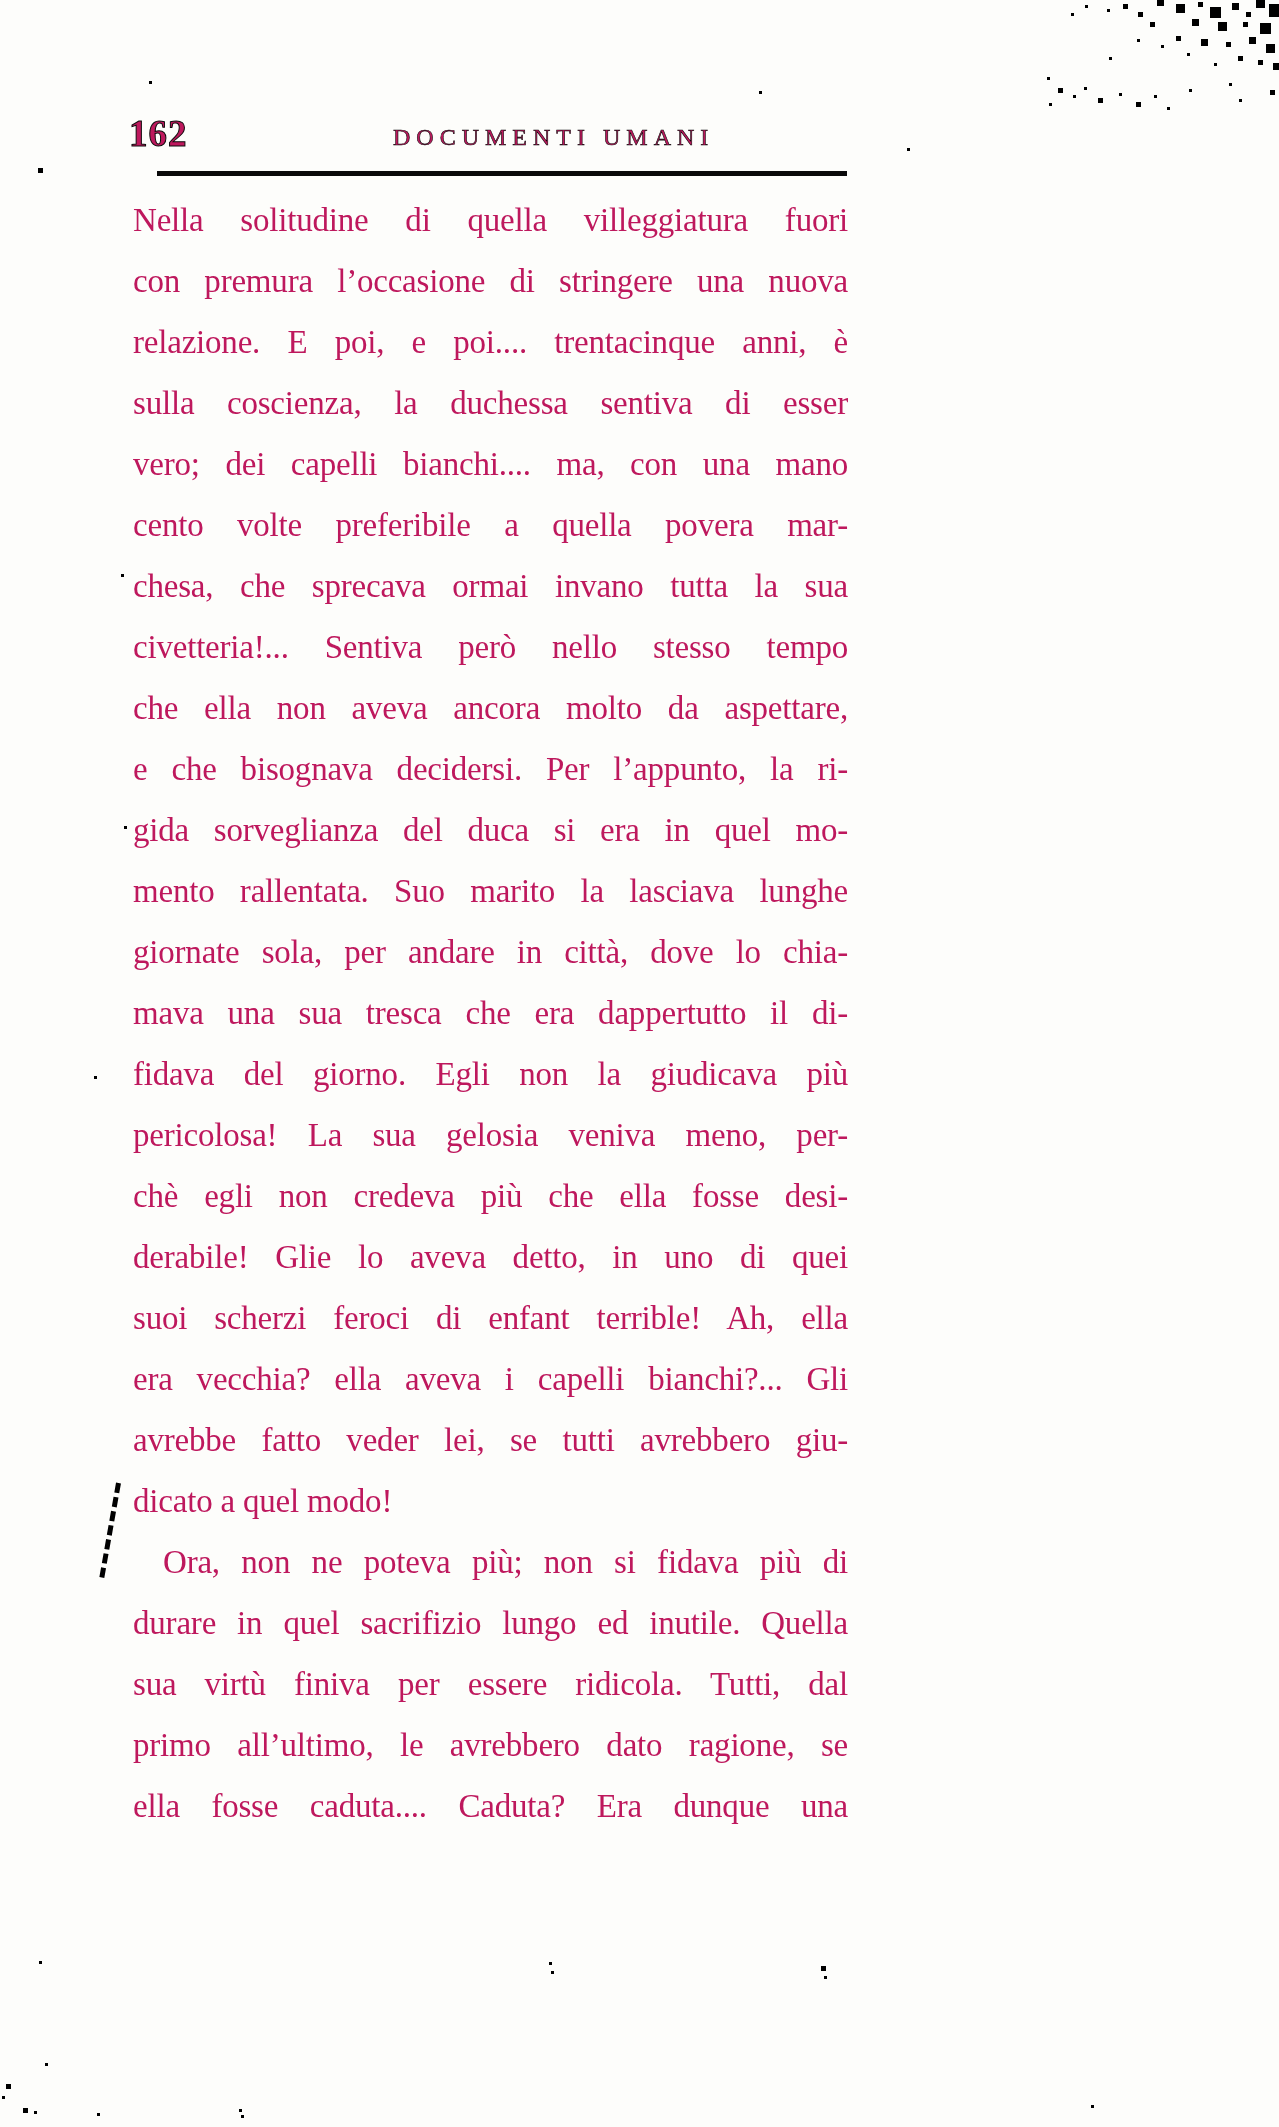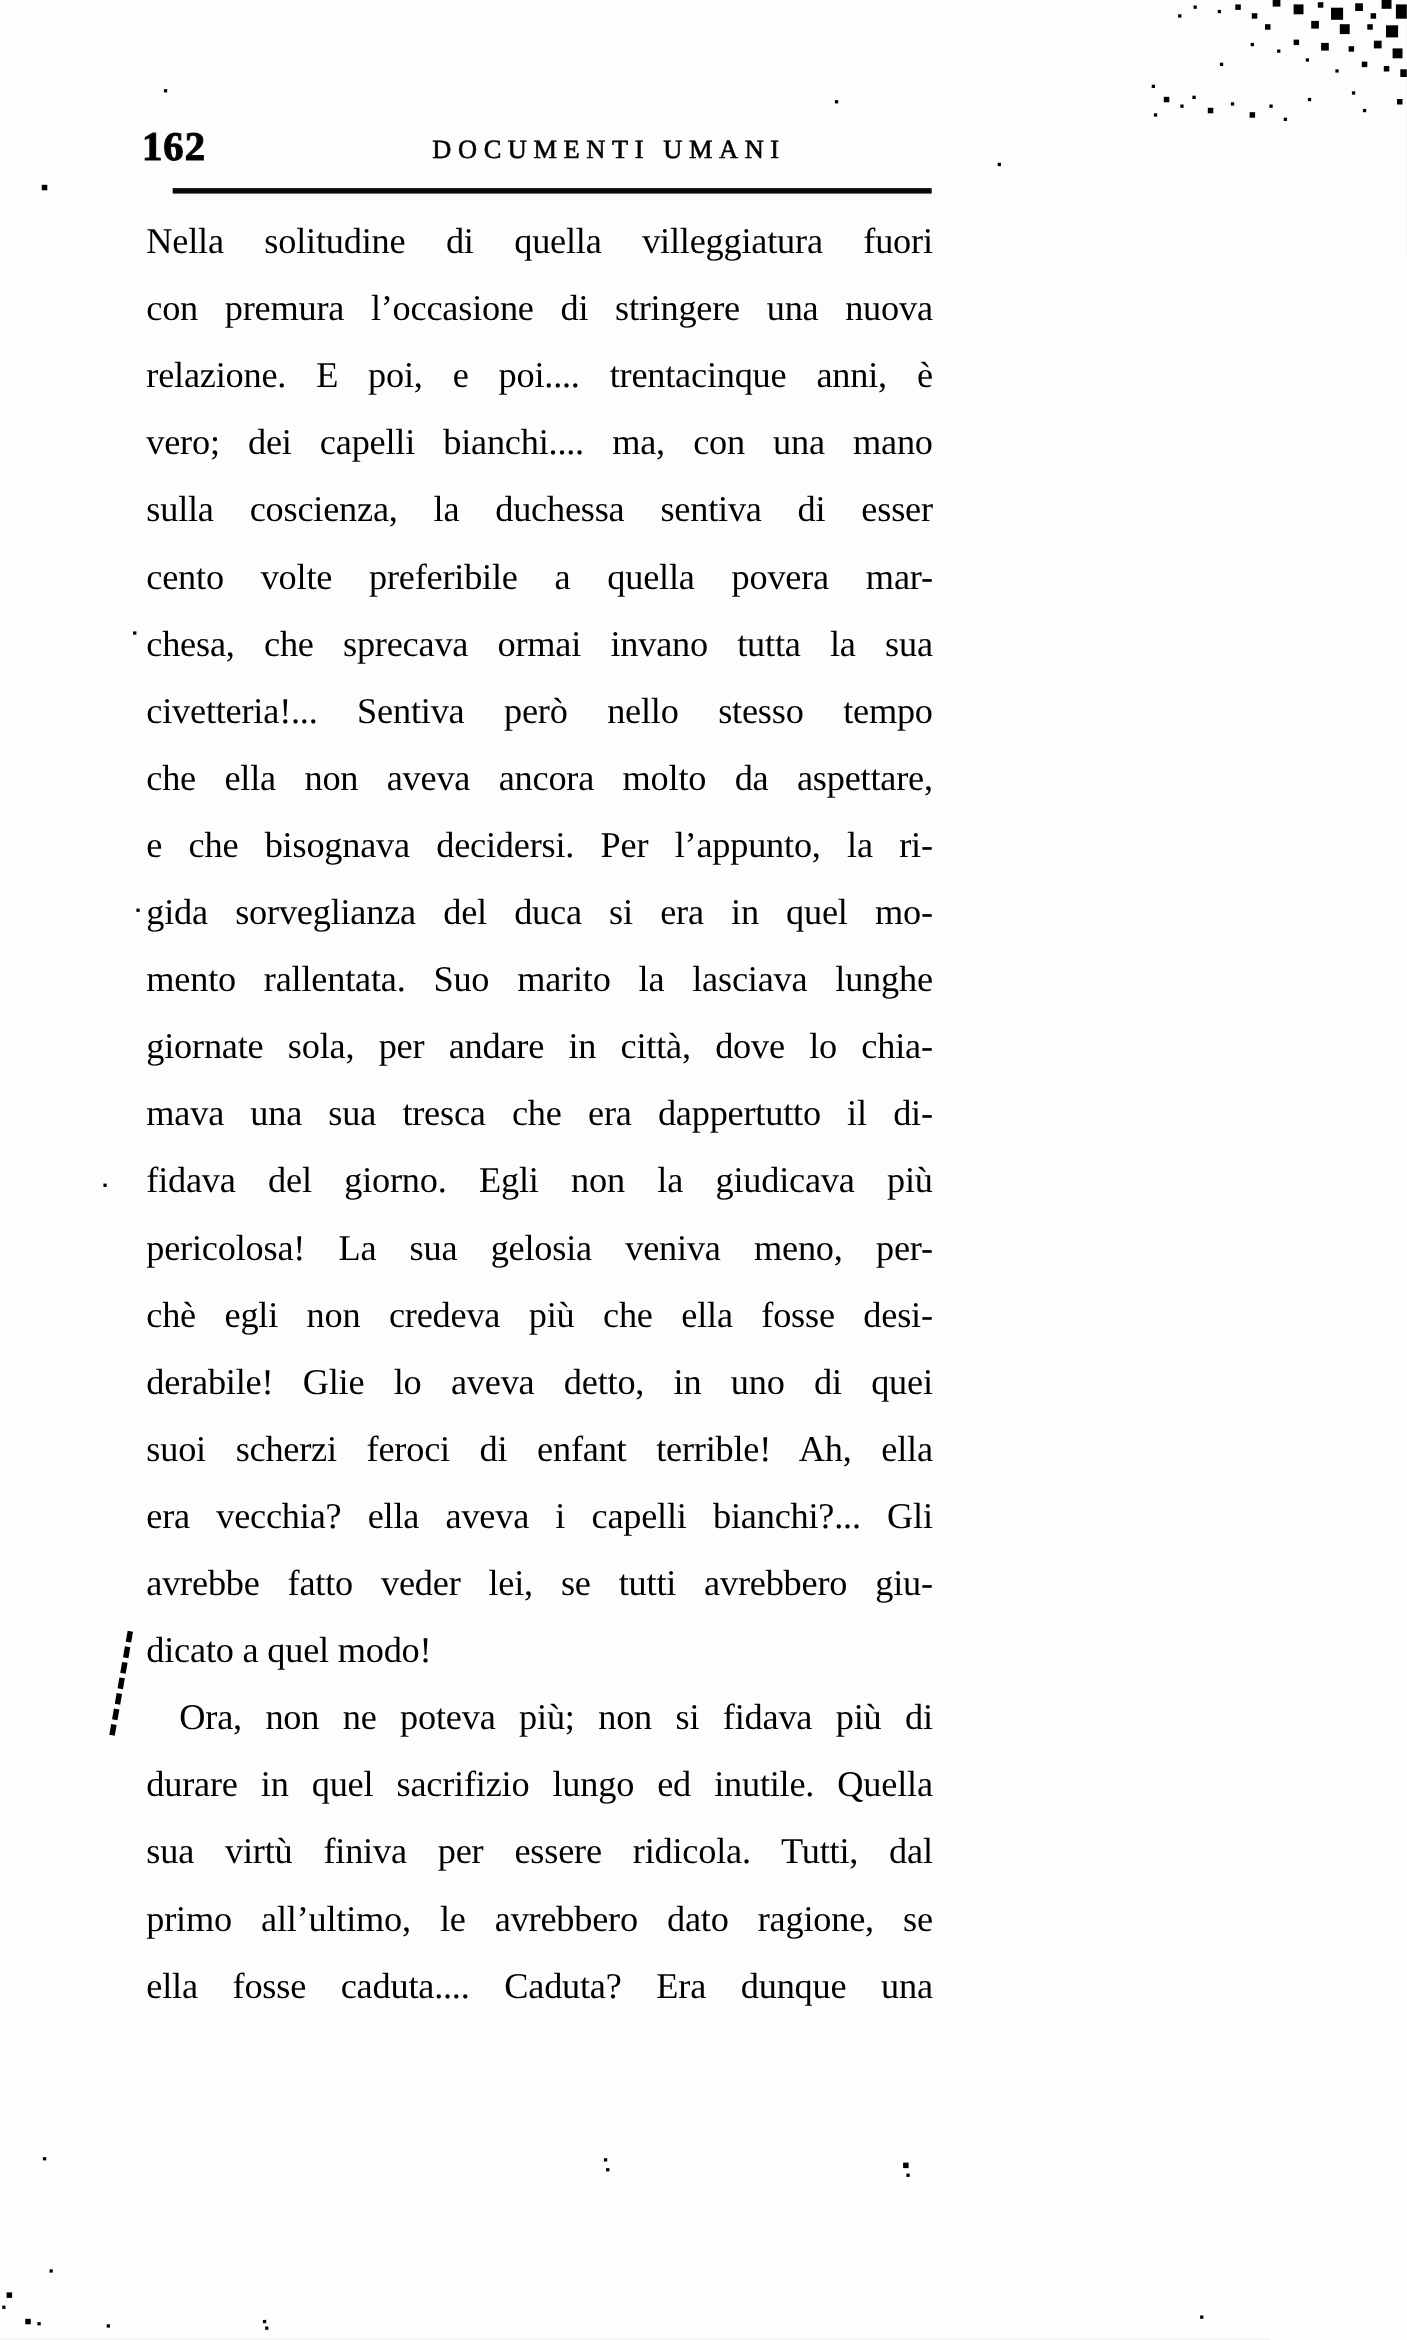--- a/index.html
+++ b/index.html
@@ -2,21 +2,21 @@
 <html><head>
 <meta charset="utf-8">
 <style>
   html,body{margin:0;padding:0;background:#e8e8e8;}
   .page{
     position:relative;
     width:1279px;height:2127px;
     background:#fdfdfb;
     overflow:hidden;
     font-family:"Liberation Serif","DejaVu Serif",serif;
-    color:#000000;
+    color:#be185d;
   }
   
   .page-number{
     position:absolute;left:129px;top:112px;
     font-size:37px;font-weight:700;letter-spacing:1px;
     -webkit-text-stroke:1px #0a0a0a;
   }
   .running-head{
     position:absolute;left:393px;top:124px;
     font-size:24px;font-weight:400;letter-spacing:6px;
@@ -86,22 +86,22 @@
   <div class="page-number">162</div>
 
   <div class="running-head">DOCUMENTI UMANI</div>
 
   <div class="head-rule"></div>
 
   <div class="body-text">
       <div class="line"><span>Nella solitudine di quella villeggiatura fuori</span></div>
       <div class="line"><span>con premura l’occasione di stringere una nuova</span></div>
       <div class="line"><span>relazione. E poi, e poi.... trentacinque anni, è</span></div>
+      <div class="line"><span>sulla coscienza, la duchessa sentiva di esser</span></div>
       <div class="line"><span>vero; dei capelli bianchi.... ma, con una mano</span></div>
-      <div class="line"><span>sulla coscienza, la duchessa sentiva di esser</span></div>
       <div class="line"><span>cento volte preferibile a quella povera mar-</span></div>
       <div class="line"><span>chesa, che sprecava ormai invano tutta la sua</span></div>
       <div class="line"><span>civetteria!... Sentiva però nello stesso tempo</span></div>
       <div class="line"><span>che ella non aveva ancora molto da aspettare,</span></div>
       <div class="line"><span>e che bisognava decidersi. Per l’appunto, la ri-</span></div>
       <div class="line"><span>gida sorveglianza del duca si era in quel mo-</span></div>
       <div class="line"><span>mento rallentata. Suo marito la lasciava lunghe</span></div>
       <div class="line"><span>giornate sola, per andare in città, dove lo chia-</span></div>
       <div class="line"><span>mava una sua tresca che era dappertutto il di-</span></div>
       <div class="line"><span>fidava del giorno. Egli non la giudicava più</span></div>

